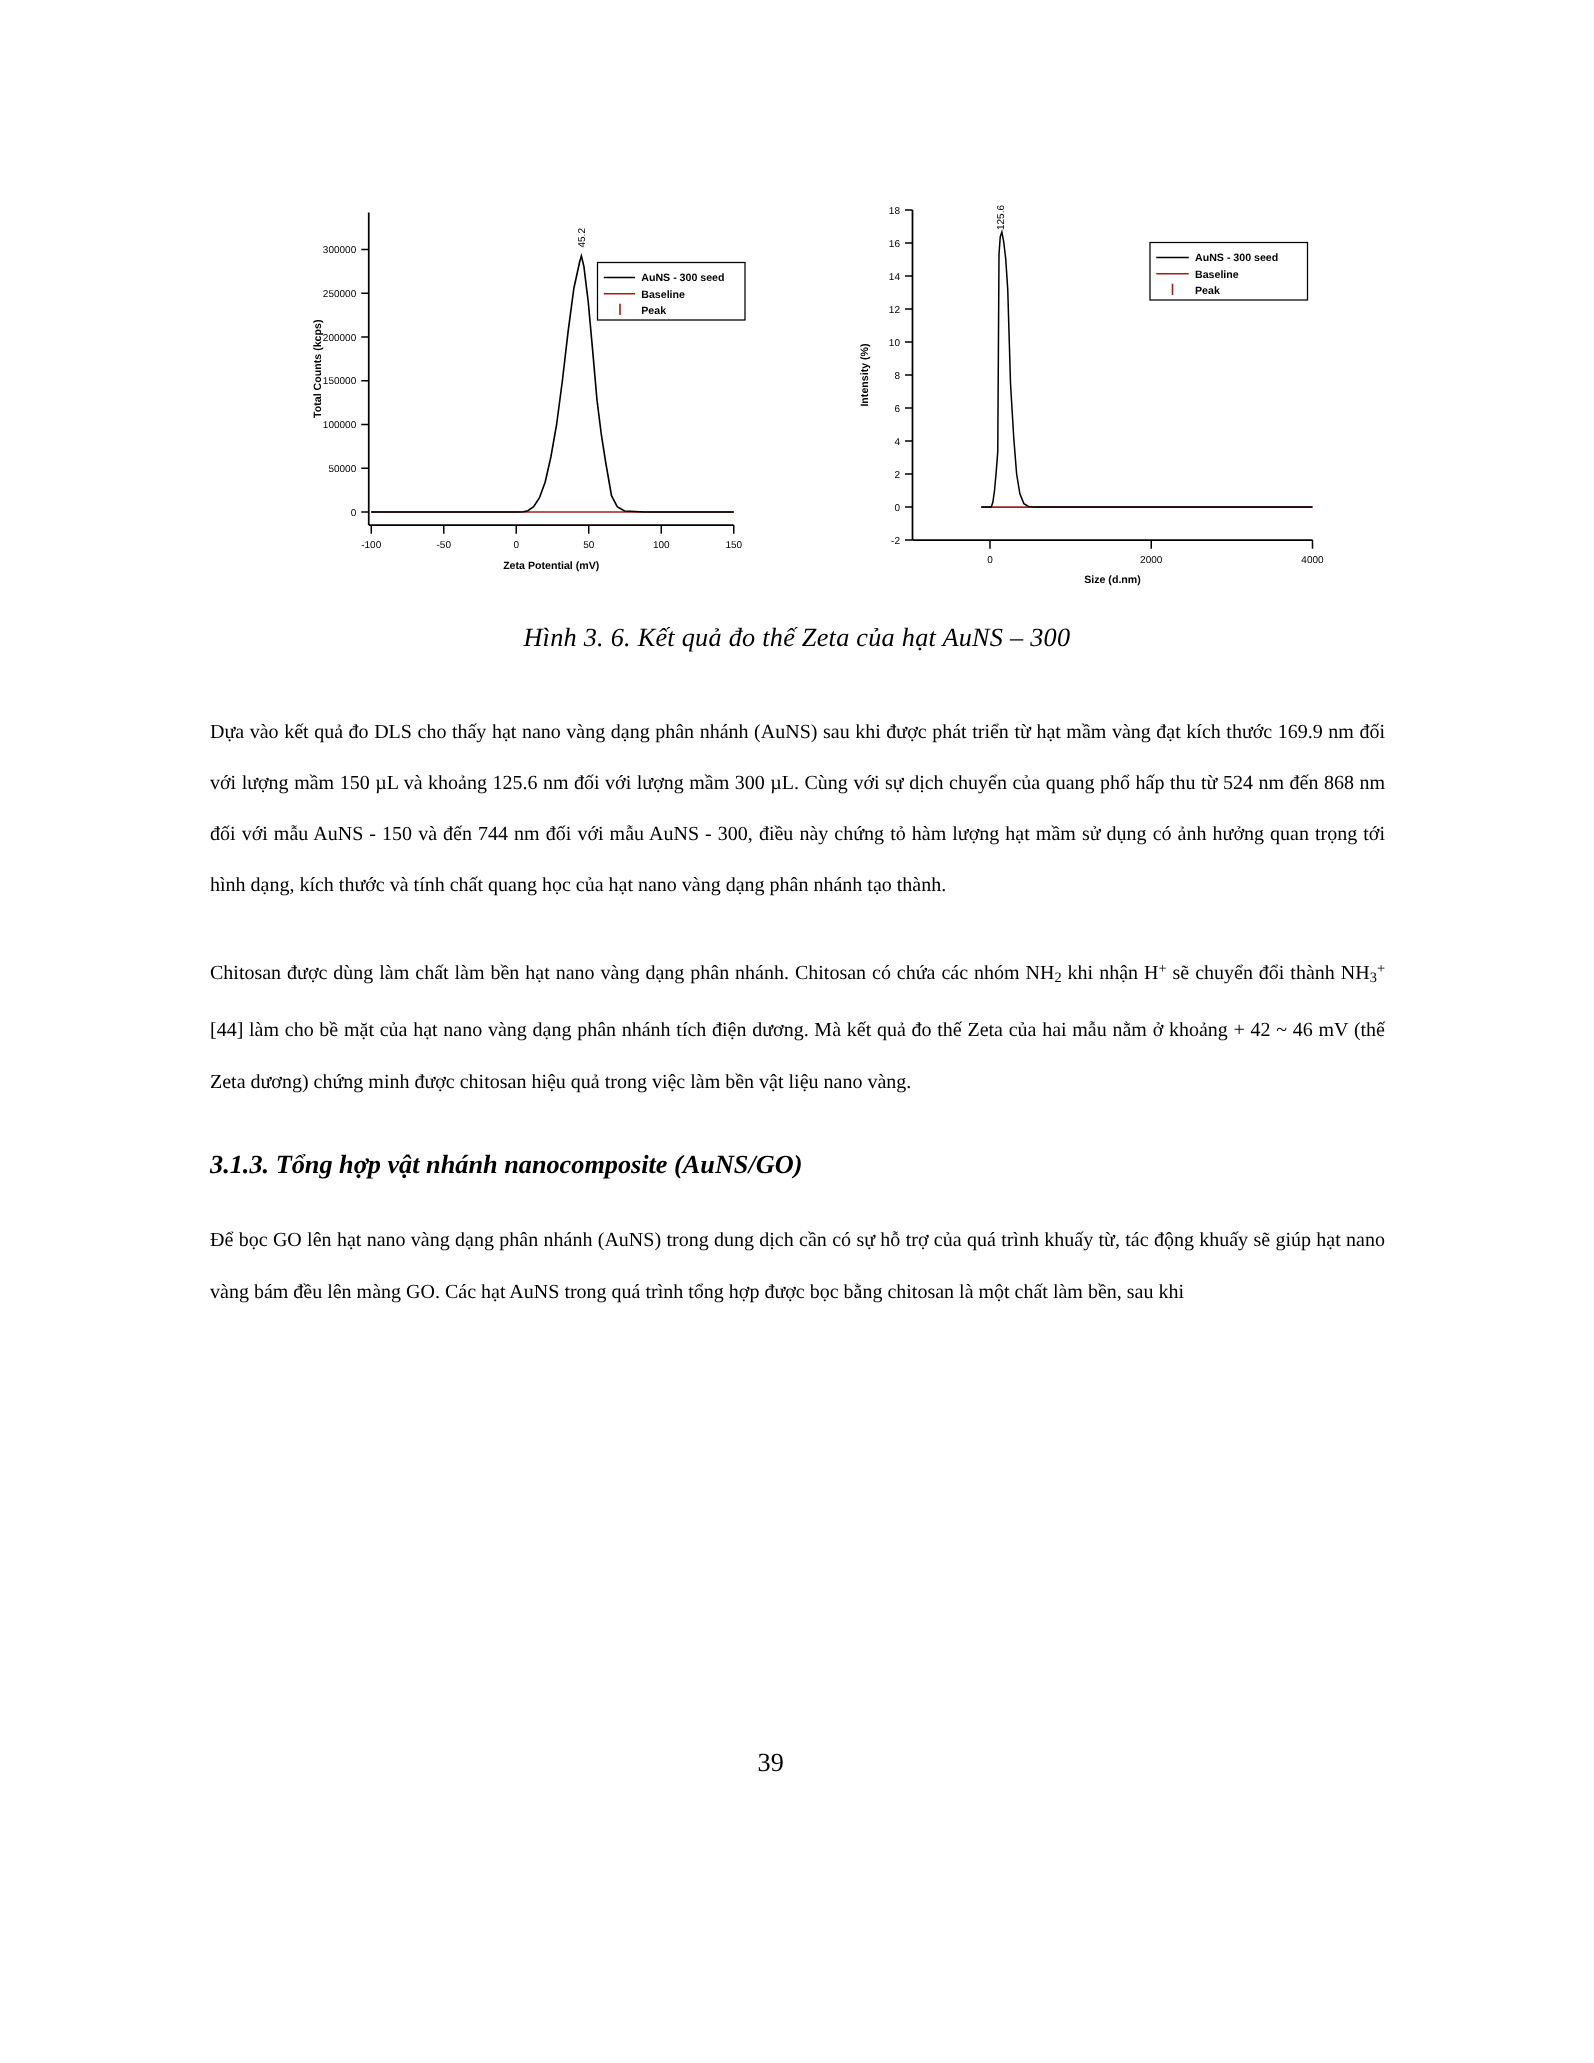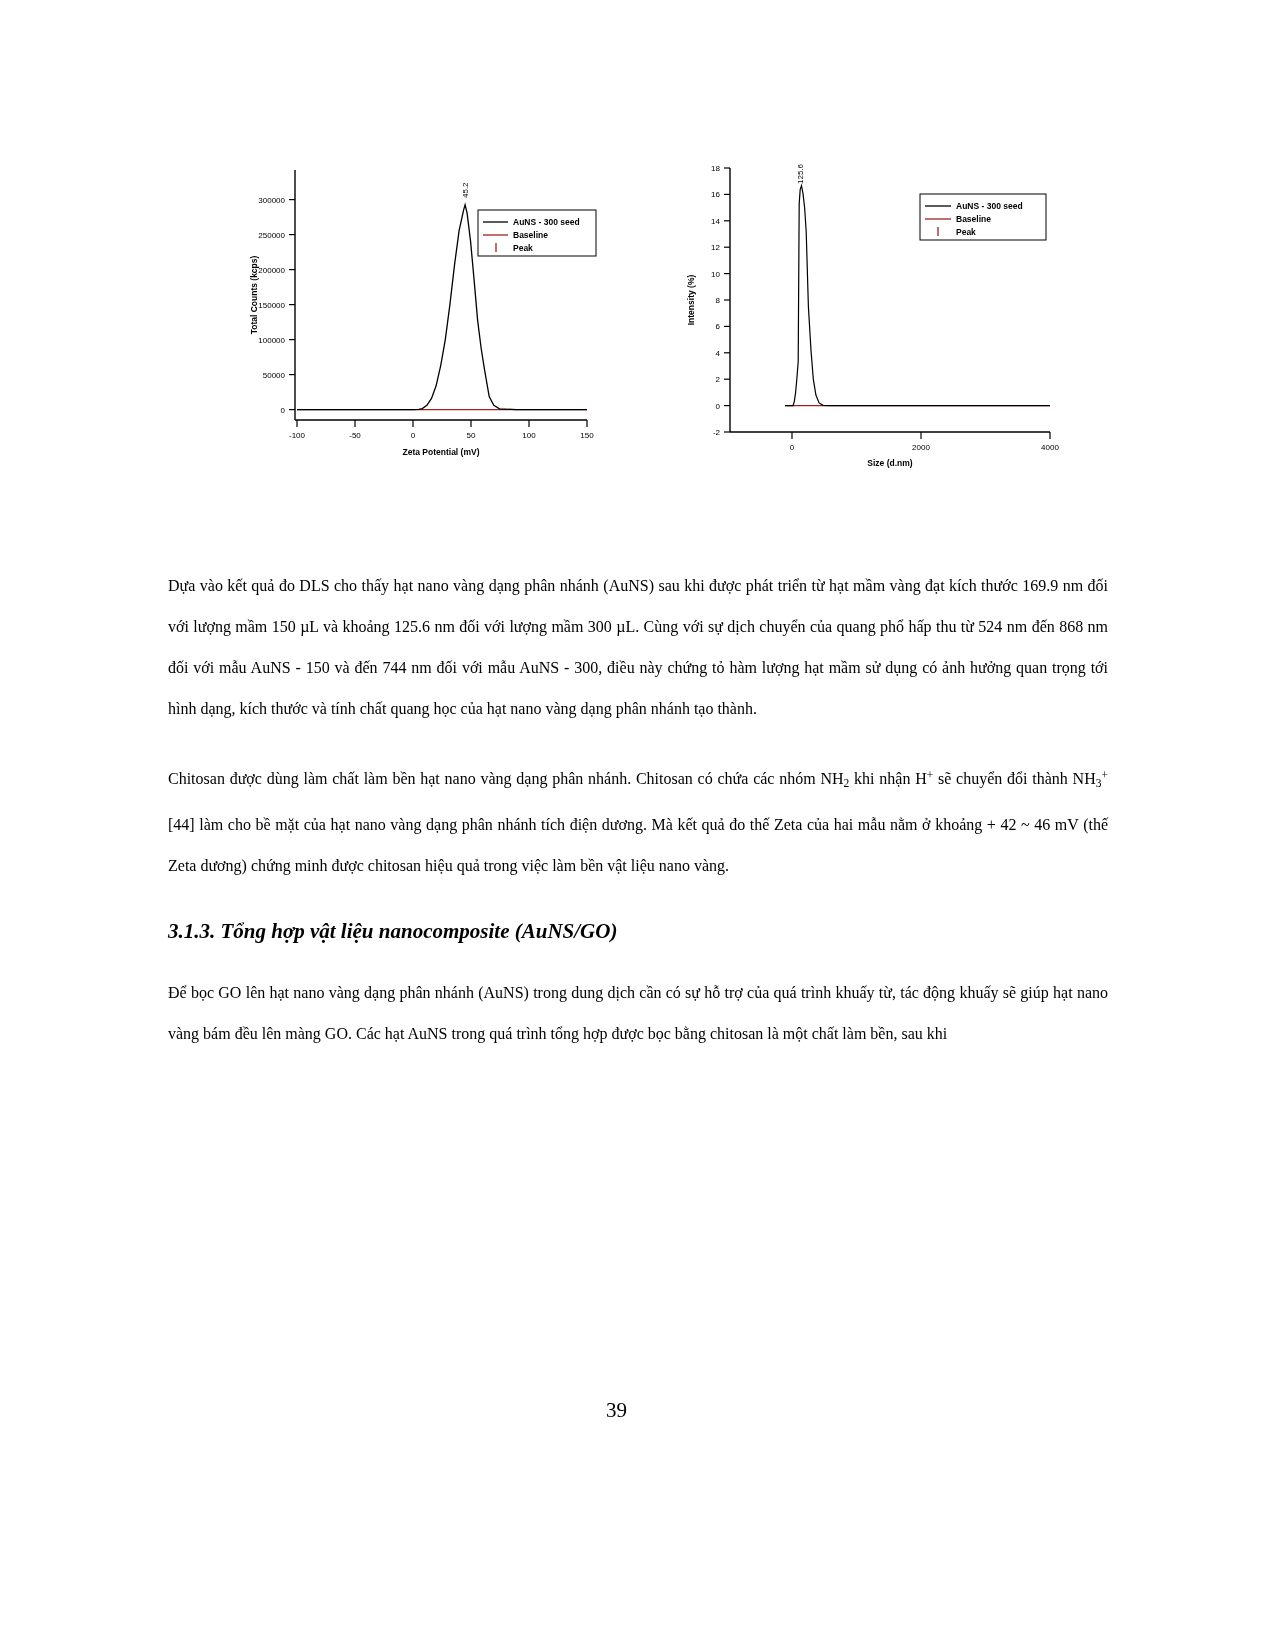--- a/index.html
+++ b/index.html
@@ -228,27 +228,28 @@
           <text class="legend-lbl" x="284" y="59">AuNS - 300 seed</text>
           <line x1="253" y1="69" x2="279" y2="69" stroke="#a02020" stroke-width="1.3"></line>
           <text class="legend-lbl" x="284" y="72">Baseline</text>
           <line x1="266" y1="77" x2="266" y2="86" stroke="#a02020" stroke-width="1.3"></line>
           <text class="legend-lbl" x="284" y="85">Peak</text>
         </g>
       </svg>
     </div>
   </div>
 
+  <div class="fig-caption">Hình 3. 6. Kết quả đo thế Zeta của hạt AuNS – 300</div>
 
   <div class="body-col">
 
     <p class="para">Dựa vào kết quả đo DLS cho thấy hạt nano vàng dạng phân nhánh (AuNS) sau khi được phát triển từ hạt mầm vàng đạt kích thước 169.9 nm đối với lượng mầm 150 µL và khoảng 125.6 nm đối với lượng mầm 300 µL. Cùng với sự dịch chuyển của quang phổ hấp thu từ 524 nm đến 868 nm đối với mẫu AuNS - 150 và đến 744 nm đối với mẫu AuNS - 300, điều này chứng tỏ hàm lượng hạt mầm sử dụng có ảnh hưởng quan trọng tới hình dạng, kích thước và tính chất quang học của hạt nano vàng dạng phân nhánh tạo thành.</p>
 
     <p class="para"><span>Chitosan được dùng làm chất làm bền hạt nano vàng dạng phân nhánh. Chitosan có chứa các nhóm NH</span><sub>2</sub><span> khi nhận H</span><sup>+</sup><span> sẽ chuyển đổi thành NH</span><sub>3</sub><sup>+</sup><span>[44] làm cho bề mặt của hạt nano vàng dạng phân nhánh tích điện dương. Mà kết quả đo thế Zeta của hai mẫu nằm ở khoảng + 42 ~ 46 mV (thế Zeta dương) chứng minh được chitosan hiệu quả trong việc làm bền vật liệu nano vàng.</span></p>
 
-    <h3 class="section-head">3.1.3. Tổng hợp vật liệu nanocomposite (AuNS/GO)</h3>
+    <h3 class="section-head">3.1.3. Tổng hợp vật nhánh nanocomposite (AuNS/GO)</h3>
 
     <p class="para last">Để bọc GO lên hạt nano vàng dạng phân nhánh (AuNS) trong dung dịch cần có sự hỗ trợ của quá trình khuấy từ, tác động khuấy sẽ giúp hạt nano vàng bám đều lên màng GO. Các hạt AuNS trong quá trình tổng hợp được bọc bằng chitosan là một chất làm bền, sau khi</p>
   </div>
 
   <div class="page-number">39</div>
 
 </div>
 
 </body></html>

